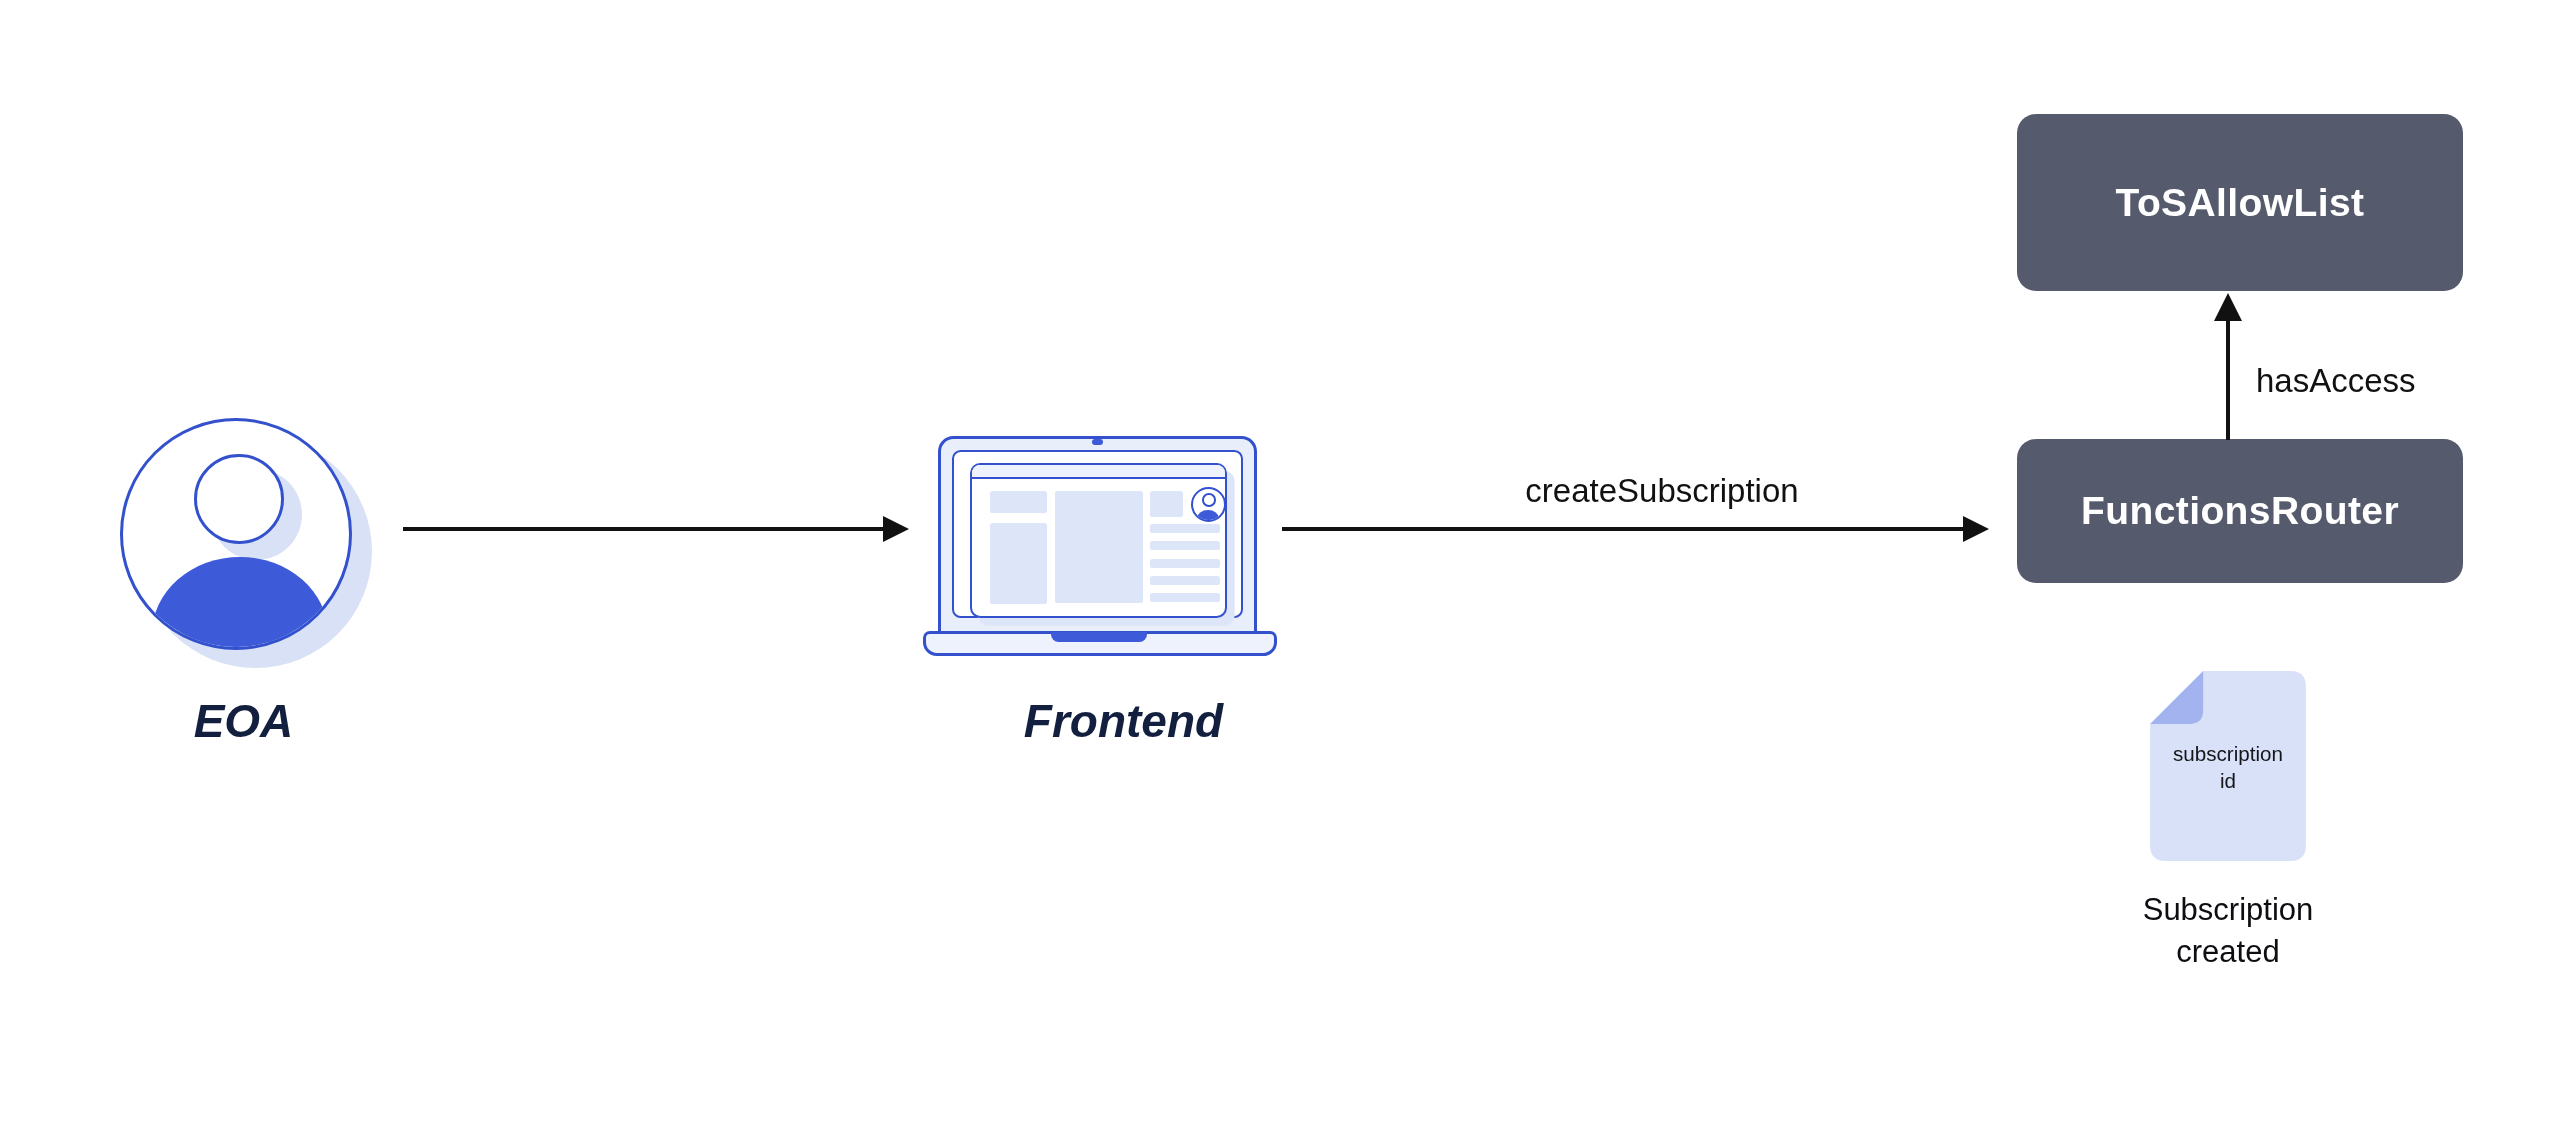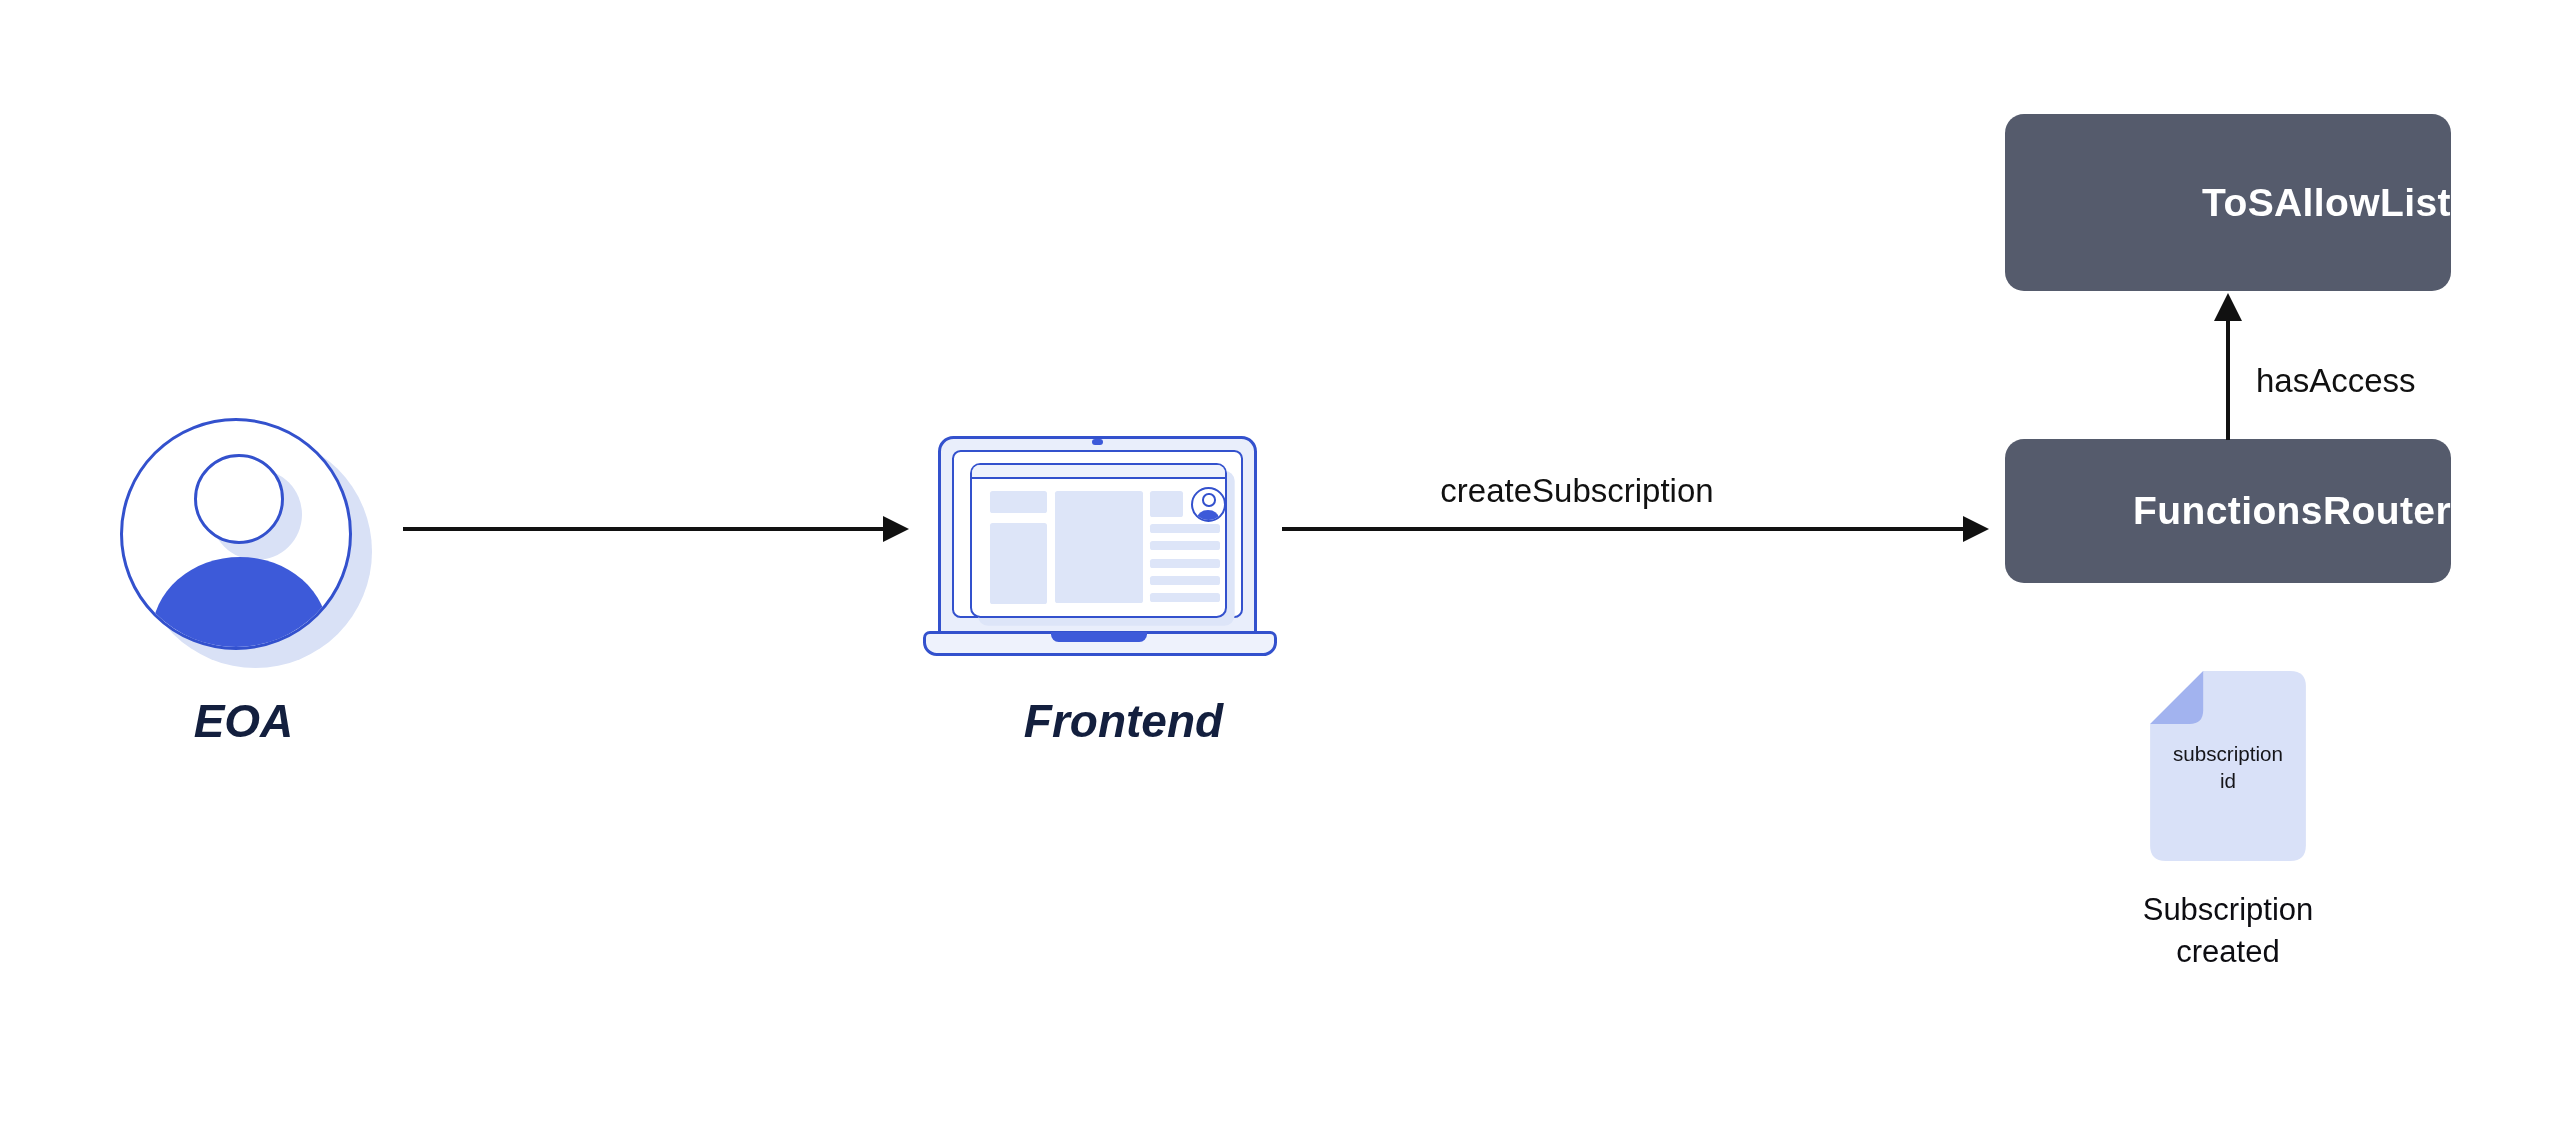--- a/index.html
+++ b/index.html
@@ -64,27 +64,27 @@
   .a1-head{left:883px;top:516px;width:0;height:0;border-left:26px solid var(--ink);
            border-top:13px solid transparent;border-bottom:13px solid transparent;}
   .a2{left:1282px;top:527px;width:681px;height:4.3px;}
   .a2-head{left:1963px;top:516px;width:0;height:0;border-left:26px solid var(--ink);
            border-top:13px solid transparent;border-bottom:13px solid transparent;}
   .a3{left:2226px;top:319px;width:4.3px;height:121px;}
   .a3-head{left:2214px;top:293px;width:0;height:0;border-bottom:28px solid var(--ink);
            border-left:14.6px solid transparent;border-right:14.6px solid transparent;}
 
   .edge-label{font-family:Liberation Sans, sans-serif;font-size:33px;color:var(--ink);}
-  .lbl-create{left:1320px;top:472px;width:514px;text-align:center;}
+  .lbl-create{left:1405px;top:472px;width:514px;text-align:center;}
   .lbl-access{left:2256px;top:362px;}
 
   
   .contract{background:var(--slate);border-radius:19px;display:flex;align-items:center;
-            justify-content:flex-end;color:var(--white);font-weight:700;font-size:39px;
-            letter-spacing:0.4px;}
+            justify-content:center;color:var(--white);font-weight:700;font-size:39px;
+            letter-spacing:0.4px;margin-left:12px;}
   .box-tos{left:2005px;top:114px;width:446px;height:177px;}
   .box-router{left:2005px;top:439px;width:446px;height:144px;}
 
   
   .doc{left:2150px;top:671px;width:156px;height:190px;}
   .doc-text{left:2150px;top:740px;width:156px;text-align:center;font-size:20.6px;
             line-height:27.4px;color:#15151a;}
   .caption{left:2091px;top:889px;width:274px;text-align:center;font-size:31px;
            line-height:42px;color:#0d0d12;}
 </style>

